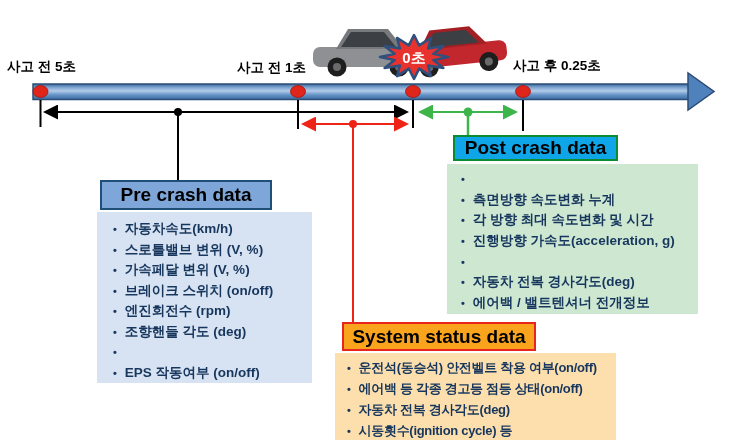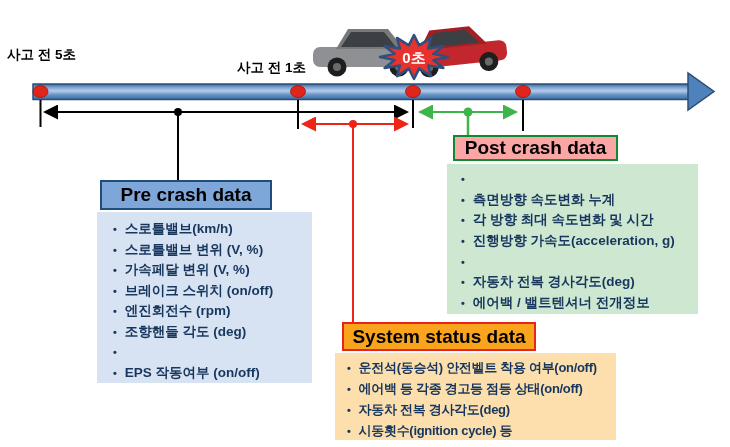--- a/index.html
+++ b/index.html
@@ -3,21 +3,21 @@
 <meta charset="utf-8">
 <style>
   html,body{margin:0;padding:0;background:#fff;}
   .stage{position:relative;width:730px;height:447px;background:#fff;overflow:hidden;
          font-family:"Liberation Sans","DejaVu Sans",sans-serif;}
   .gfx{position:absolute;left:0;top:0;}
   .tl-label{position:absolute;font-size:13.5px;font-weight:700;color:#000;white-space:nowrap;}
   .hdr{position:absolute;display:flex;align-items:center;justify-content:center;
        font-weight:700;font-size:19px;color:#000;white-space:nowrap;box-sizing:border-box;}
   .hdr-pre{left:100px;top:180px;width:172px;height:30px;background:#7ea6d8;border:2.5px solid #1f4e79;justify-content:center;}
-  .hdr-post{left:453px;top:135px;width:165px;height:26px;background:#fca5a5;border:2.5px solid #0e8a30;}
+  .hdr-post{left:453px;top:135px;width:165px;height:26px;background:#0ea5e9;border:2.5px solid #0e8a30;}
   .hdr-status{left:342px;top:322px;width:194px;height:29px;background:#f9a41c;border:2.5px solid #e8251d;}
   .lst{position:absolute;box-sizing:border-box;margin:0;list-style:none;}
   .lst li{display:flex;align-items:center;white-space:nowrap;font-weight:700;color:#17365d;}
   .lst .blt{font-size:11px;margin-right:8px;flex:0 0 auto;}
   .lst-pre{left:97px;top:212px;width:215px;height:171px;background:#d7e3f2;padding:7px 0 0 16px;}
   .lst-pre li{height:20.5px;font-size:13.5px;}
   .lst-post{left:447px;top:164px;width:251px;height:150px;background:#cde7d1;padding:5px 0 0 14px;}
   .lst-post li{height:20.6px;font-size:13.5px;}
   .lst-status{left:335px;top:353px;width:281px;height:87px;background:#fcdfad;padding:4px 0 0 12px;}
   .lst-status li{height:21px;font-size:13px;letter-spacing:-0.3px;}
@@ -92,30 +92,31 @@
     <line x1="421" y1="112" x2="515" y2="112" stroke="#3db54b" stroke-width="2" marker-start="url(#mkG)" marker-end="url(#mkG)"></line>
     <circle cx="468" cy="112" r="4.5" fill="#3db54b"></circle>
     <line x1="468" y1="112" x2="468" y2="136" stroke="#3db54b" stroke-width="2.5"></line>
 
     <g>
       <polygon points="448,57 433.3,60.1 443.4,68 428.1,65.5 431,76.1 419.2,68.6 414,79 408.8,68.6 397,76.1 399.9,65.5 384.6,68 394.7,60.1 380,57 394.7,53.9 384.6,46 399.9,48.5 397,37.9 408.8,45.4 414,35 419.2,45.4 431,37.9 428.1,48.5 443.4,46 433.3,53.9" fill="#e8322e" stroke="#2f4f7c" stroke-width="2.5" stroke-linejoin="round"></polygon>
       <text x="414" y="63" text-anchor="middle" font-size="15" font-weight="bold" fill="#ffffff">0초</text>
     </g>
   </svg>
 
-  <div class="tl-label" style="left:7px;top:46px;">사고 전 5초</div>
+  <div class="tl-label" style="left:7px;top:58px;">사고 전 5초</div>
   <div class="tl-label" style="left:237px;top:59px;">사고 전 1초</div>
+  <div class="tl-label" style="left:513px;top:57px;">사고 후 0.25초</div>
 
   <div class="hdr hdr-pre">
     <span>Pre crash data</span>
   </div>
   <ul class="lst lst-pre">
     <li>
         <span class="blt">•</span>
-        <span>스로틀밸브(km/h)</span>
+        <span>자동차속도(km/h)</span>
       </li>
     <li>
         <span class="blt">•</span>
         <span>스로틀밸브 변위 (V, %)</span>
       </li>
     <li>
         <span class="blt">•</span>
         <span>가속페달 변위 (V, %)</span>
       </li>
     <li>

